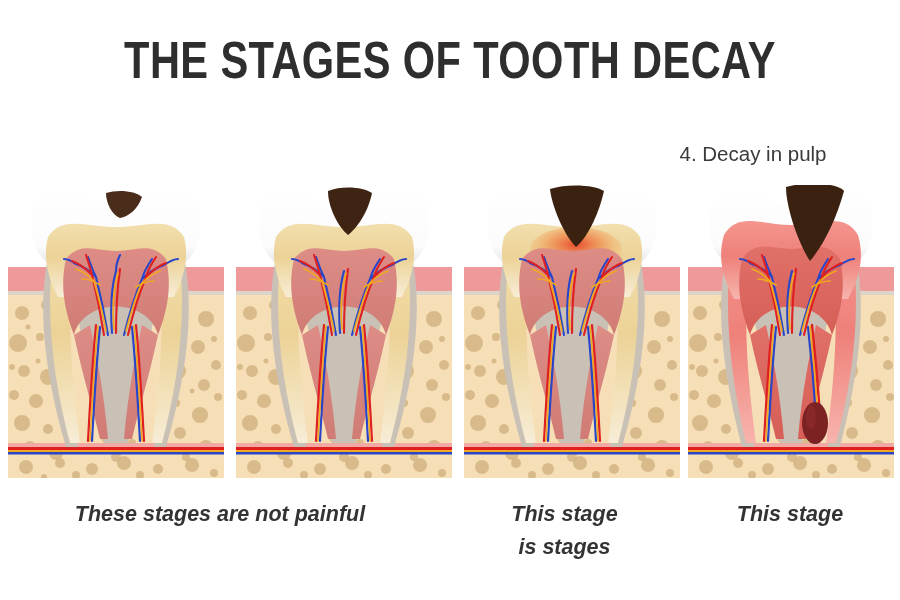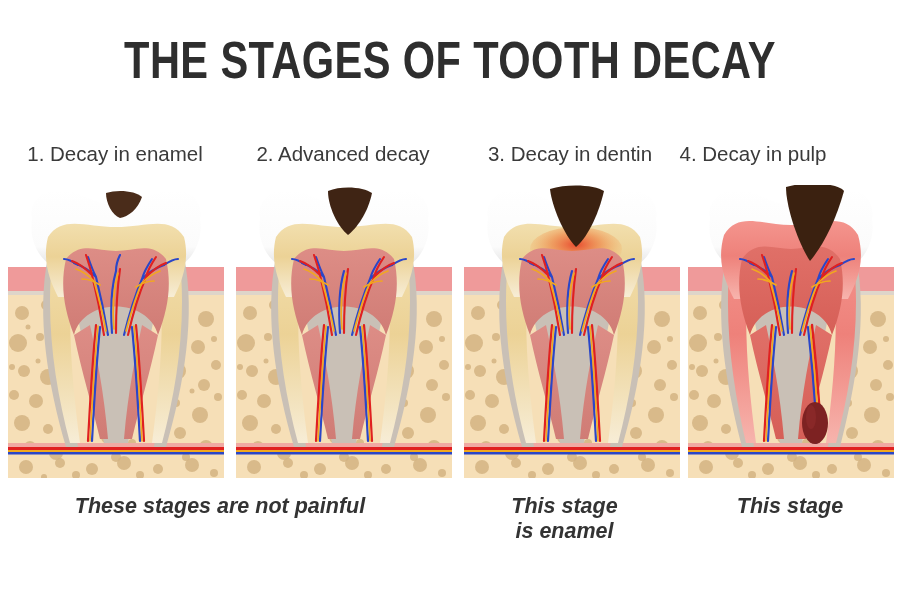--- a/index.html
+++ b/index.html
@@ -46,32 +46,29 @@
   
   .caption{
     position:absolute;
     font-style:italic;font-weight:700;
     font-size:21.5px;color:#333333;
     text-align:center;line-height:1.18;
   }
   .cap-a{top:494px;left:10px;width:420px;}
   .cap-b{top:494px;left:462px;width:205px;}
   .cap-c{top:494px;left:680px;width:220px;}
-  .caption .ln{display:block;}
+  .caption .ln{display:block;margin-top:8px;}
 </style>
 </head>
 <body>
 
 <div id="infographic">
 
   <div class="title">THE STAGES OF TOOTH DECAY</div>
 
-  <div class="stage-label sl0">1. Decay in enamel</div>
-  <div class="stage-label sl1">2. Advanced decay</div>
-  <div class="stage-label sl2">3. Decay in dentin</div>
   <div class="stage-label sl3">4. Decay in pulp</div>
 
   <div class="panel p0">
     <svg viewBox="0 0 216 295" xmlns="http://www.w3.org/2000/svg">
       <defs>
         <linearGradient id="enG1" x1="0" y1="0" x2="0" y2="1">
           <stop offset="0%" stop-color="#ffffff"></stop>
             <stop offset="70%" stop-color="#fbfbfb"></stop>
             <stop offset="100%" stop-color="#dedede"></stop>
         </linearGradient>
@@ -664,19 +661,19 @@
 
       <path d="M98,2 C118,-4 150,-2 156,6 C148,36 134,62 122,76 C110,58 98,22 98,2 Z" fill="#3b2110"></path>
     </svg>
   </div>
 
   <div class="caption cap-a">
     <span class="ln">These stages are not painful</span>
   </div>
   <div class="caption cap-b">
     <span class="ln">This stage</span>
-    <span class="ln">is enamel</span>
+    <span class="ln">is stages</span>
   </div>
   <div class="caption cap-c">
     <span class="ln">This stage</span>
   </div>
 
 </div>
 
 </body></html>

